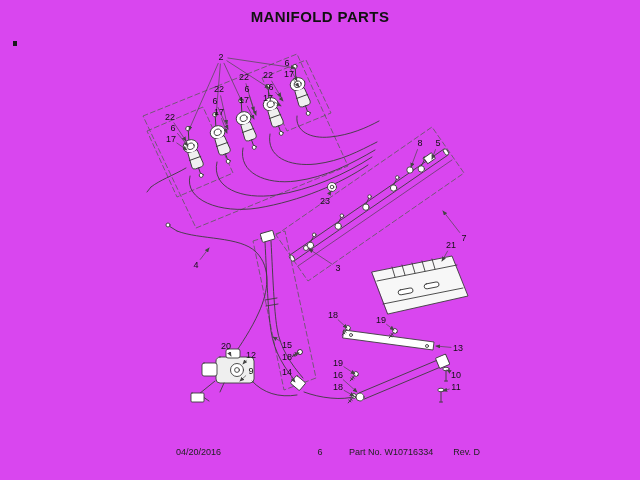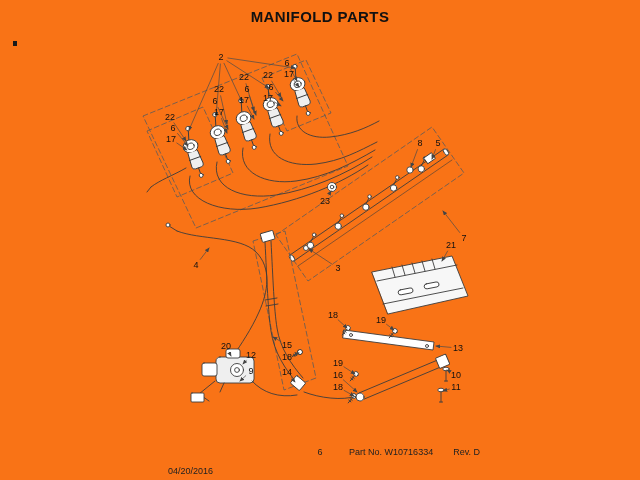--- a/index.html
+++ b/index.html
@@ -1,27 +1,27 @@
 <!DOCTYPE html>
 <html><head>
 <meta charset="utf-8">
 <style>
   html,body{margin:0;padding:0;background:#fff;}
-  .page{position:relative;width:640px;height:480px;background:#f97316;overflow:hidden;
+  .page{position:relative;width:640px;height:480px;background:#d946ef;overflow:hidden;
         font-family:"Liberation Sans",sans-serif;text-decoration:underline;}
   .title{position:absolute;top:8px;left:0;width:100%;margin:0;text-align:center;
          font-size:15px;font-weight:bold;letter-spacing:.4px;color:#111;}
   svg.diagram{position:absolute;left:0;top:0;}
   .art{stroke:#3c3c3c;stroke-width:.9;fill:none;stroke-linecap:round;stroke-linejoin:round;}
   .dashed{stroke:#5a5a5a;stroke-width:.8;stroke-dasharray:5 3;fill:none;}
   #leader-layer line{stroke:#4a4a4a;stroke-width:.7;}
   #callout-layer text{font-family:"Liberation Sans",sans-serif;font-size:9px;fill:#111;
                       text-anchor:middle;stroke:none;}
   .footer{position:absolute;left:0;top:447px;width:100%;height:12px;font-size:9px;color:#222;}
-  .footer .date{position:absolute;left:168px;margin-top:19px;}
+  .footer .date{position:absolute;left:176px;}
   .footer .pageno{position:absolute;left:0;width:100%;text-align:center;}
   .footer .partinfo{position:absolute;right:160px;white-space:nowrap;}
   .footer .rev{margin-left:20px;}
 </style>
 </head>
 <body>
 
 <div class="page">
 
   <h1 class="title">MANIFOLD PARTS</h1>

